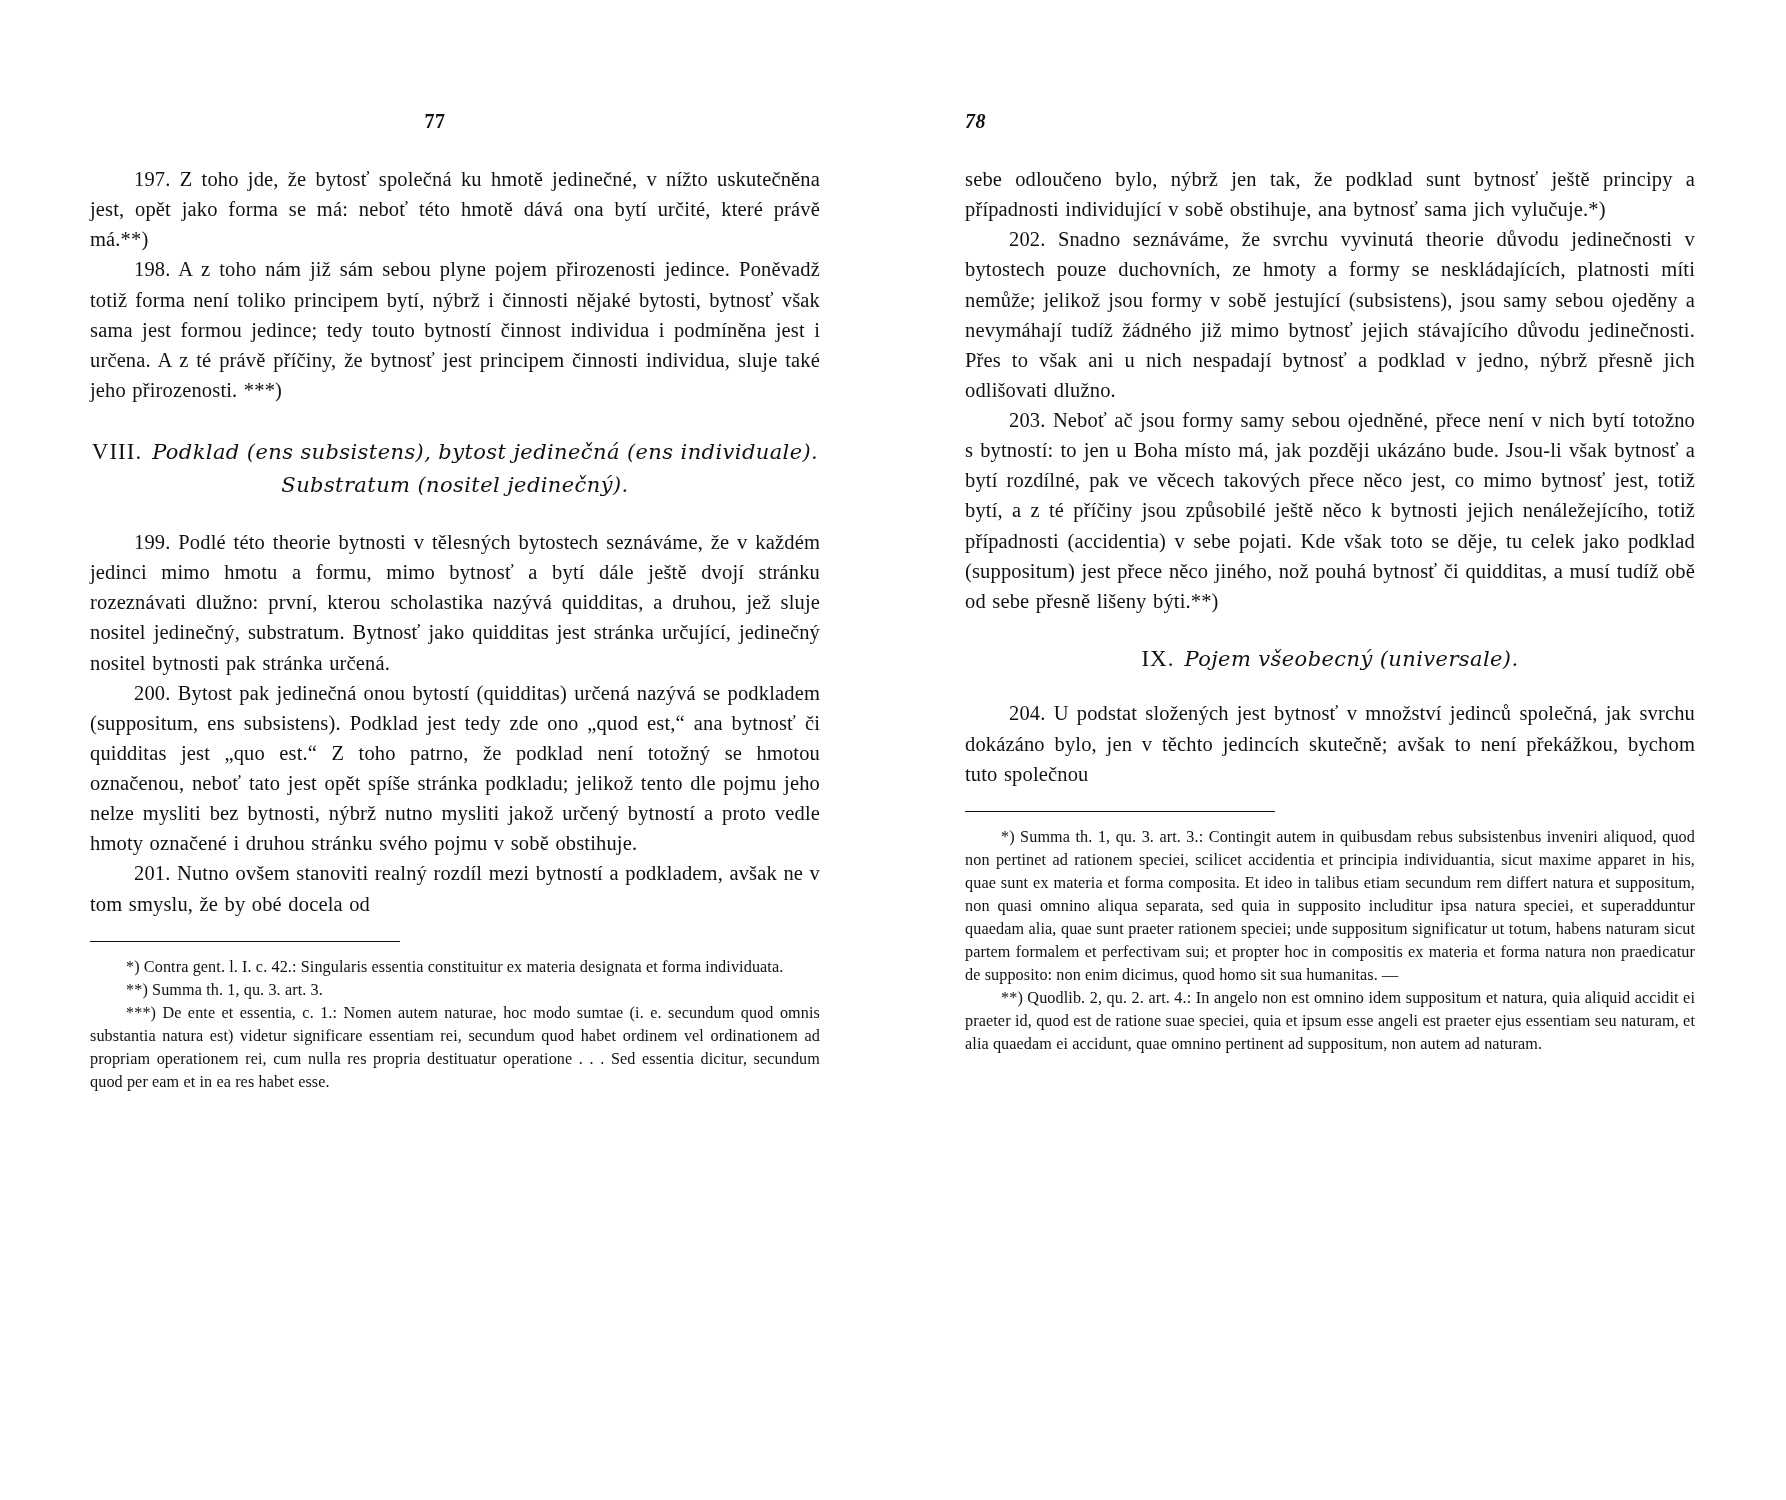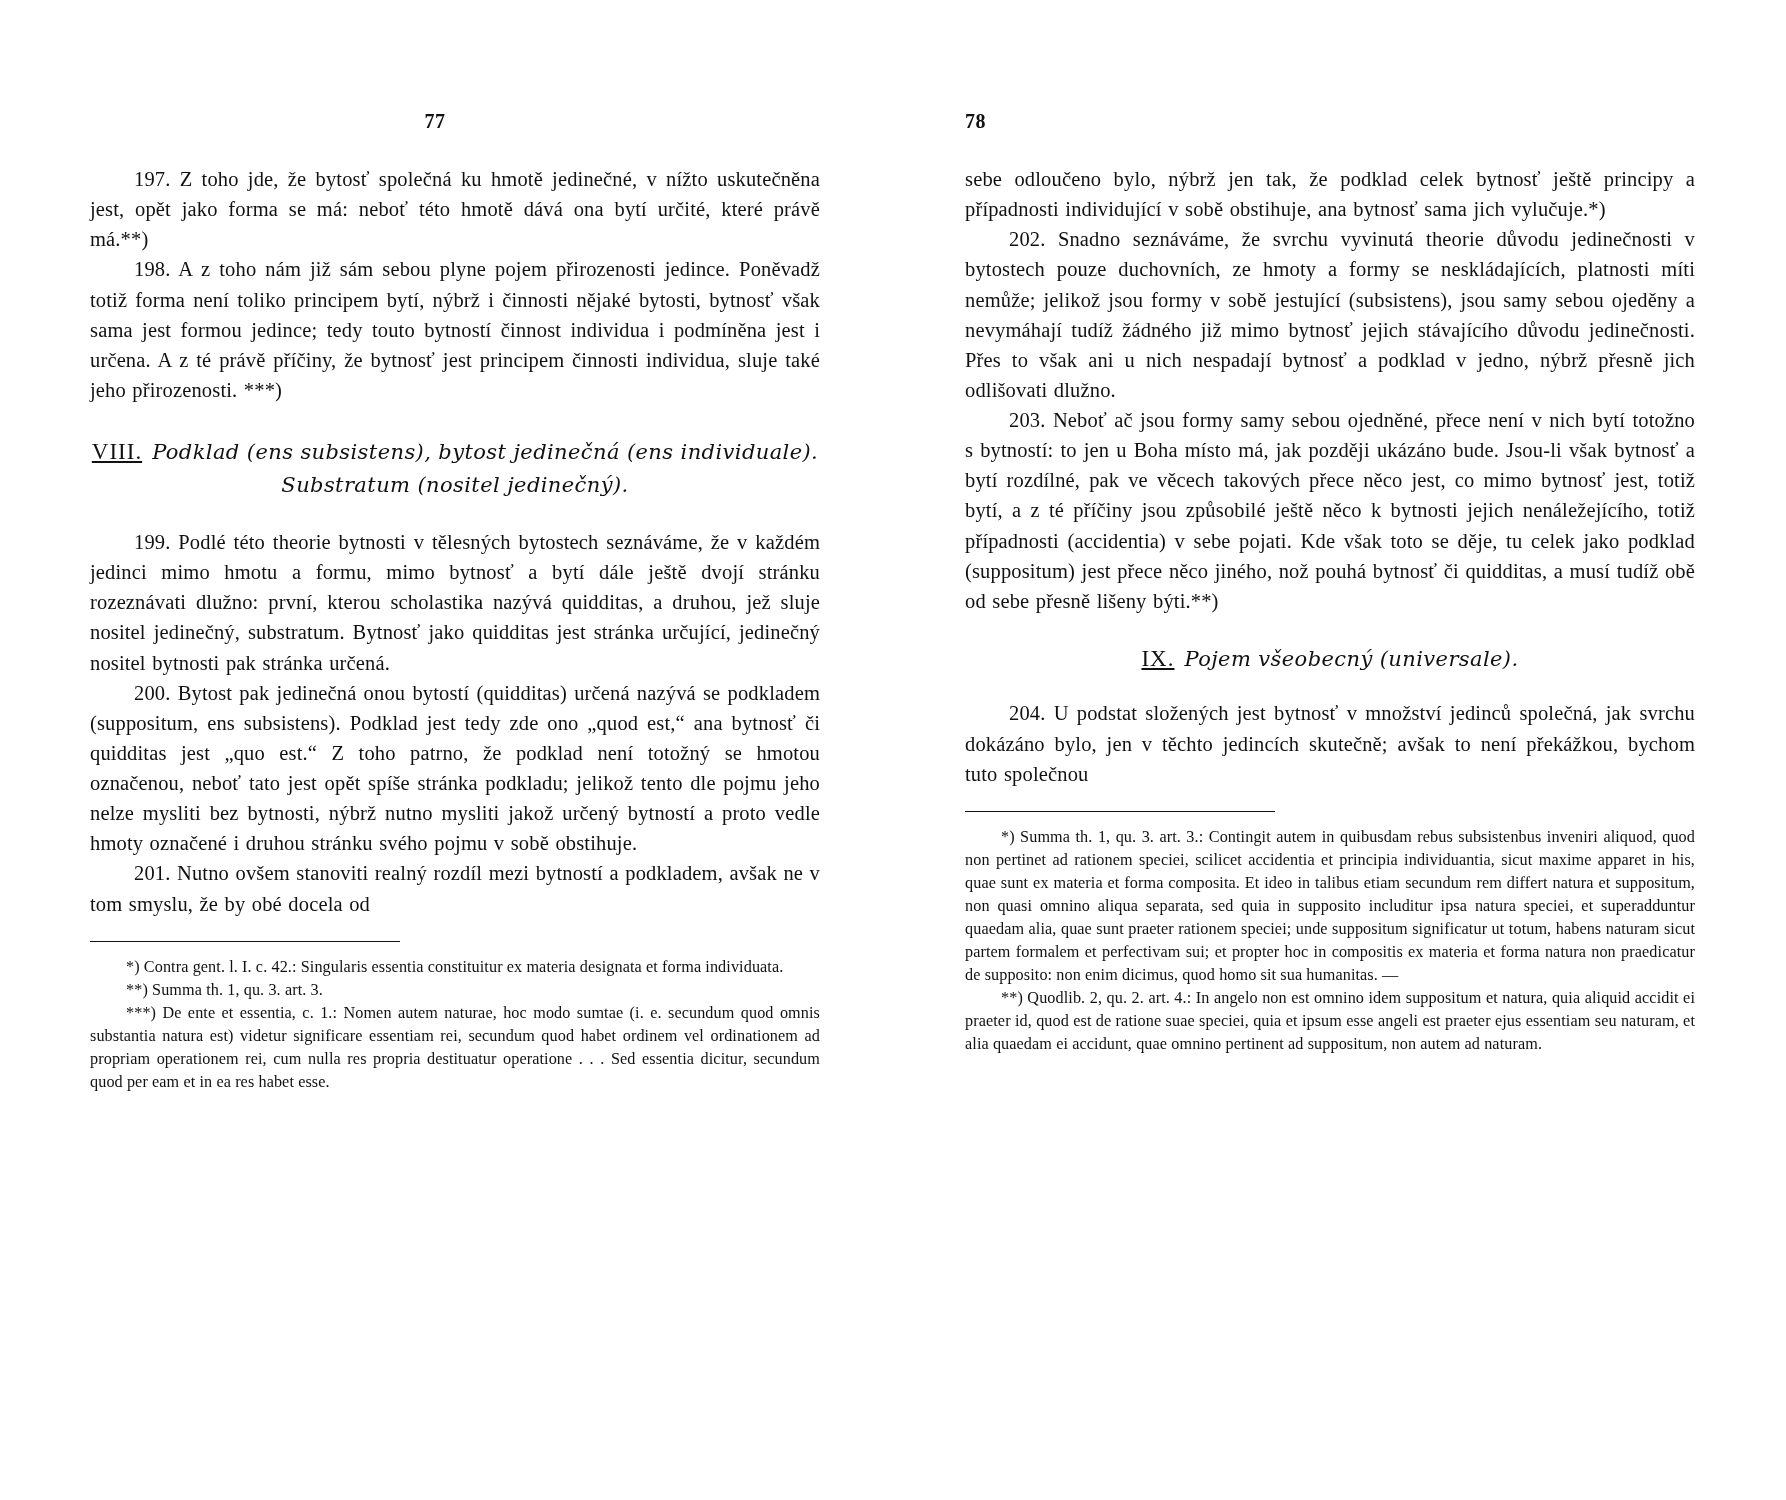--- a/index.html
+++ b/index.html
@@ -32,21 +32,21 @@
 
   .folio {
     font-family: "Liberation Serif", serif;
     font-size: 20px;
     font-weight: bold;
     letter-spacing: 0.5px;
     margin-bottom: 30px;
     height: 24px;
   }
   .folio.left-folio  { text-align: center; padding-right: 40px; }
-  .folio.right-folio { text-align: left;   padding-left: 0px; }
+  .folio.right-folio { text-align: left;   padding-left: 0px; font-style: italic; }
 
   .body-text p {
     margin: 0;
     font-size: 20.5px;
     line-height: 1.47;
     text-align: justify;
     text-justify: inter-word;
     letter-spacing: 0.15px;
     word-spacing: 1.2px;
   }
@@ -58,21 +58,20 @@
     font-size: 21px;
     text-align: center;
     line-height: 1.5;
   }
   .heading .num {
     font-family: "Liberation Serif", serif;
     font-style: normal;
     font-size: 23px;
     letter-spacing: 1px;
     margin-right: 10px;
-    text-decoration: underline;
   }
   .heading .script {
     font-family: "DejaVu Serif", serif;
     font-style: italic;
     font-size: 21px;
     letter-spacing: 0.4px;
   }
   .heading.small-head {
     margin: 26px 0 22px 0;
   }
@@ -125,21 +124,21 @@
       <p class="ind">***) De ente et essentia, c. 1.: Nomen autem naturae, hoc modo sumtae (i. e. secundum quod omnis substantia natura est) videtur significare essentiam rei, secundum quod habet ordinem vel ordinationem ad propriam operationem rei, cum nulla res propria destituatur operatione . . . Sed essentia dicitur, secundum quod per eam et in ea res habet esse.</p>
     </div>
 
   </div>
 
   <div class="column right">
 
     <div class="folio right-folio">78</div>
 
     <div class="body-text">
-      <p class="noindent">sebe odloučeno bylo, nýbrž jen tak, že podklad celek bytnosť ještě principy a případnosti individující v sobě obstihuje, ana bytnosť sama jich vylučuje.*)</p>
+      <p class="noindent">sebe odloučeno bylo, nýbrž jen tak, že podklad sunt bytnosť ještě principy a případnosti individující v sobě obstihuje, ana bytnosť sama jich vylučuje.*)</p>
       <p class="indent">202. Snadno seznáváme, že svrchu vyvinutá theorie důvodu jedinečnosti v bytostech pouze duchovních, ze hmoty a formy se neskládajících, platnosti míti nemůže; jelikož jsou formy v sobě jestující (subsistens), jsou samy sebou ojeděny a nevymáhají tudíž žádného již mimo bytnosť jejich stávajícího důvodu jedinečnosti. Přes to však ani u nich nespadají bytnosť a podklad v jedno, nýbrž přesně jich odlišovati dlužno.</p>
       <p class="indent">203. Neboť ač jsou formy samy sebou ojedněné, přece není v nich bytí totožno s bytností: to jen u Boha místo má, jak později ukázáno bude. Jsou-li však bytnosť a bytí rozdílné, pak ve věcech takových přece něco jest, co mimo bytnosť jest, totiž bytí, a z té příčiny jsou způsobilé ještě něco k bytnosti jejich nenáležejícího, totiž případnosti (accidentia) v sebe pojati. Kde však toto se děje, tu celek jako podklad (suppositum) jest přece něco jiného, nož pouhá bytnosť či quidditas, a musí tudíž obě od sebe přesně lišeny býti.**)</p>
     </div>
 
     <div class="heading small-head">
       <span class="num">IX.</span><span class="script">Pojem všeobecný (universale).</span>
     </div>
 
     <div class="body-text">
       <p class="indent">204. U podstat složených jest bytnosť v množství jedinců společná, jak svrchu dokázáno bylo, jen v těchto jedincích skutečně; avšak to není překážkou, bychom tuto společnou</p>

